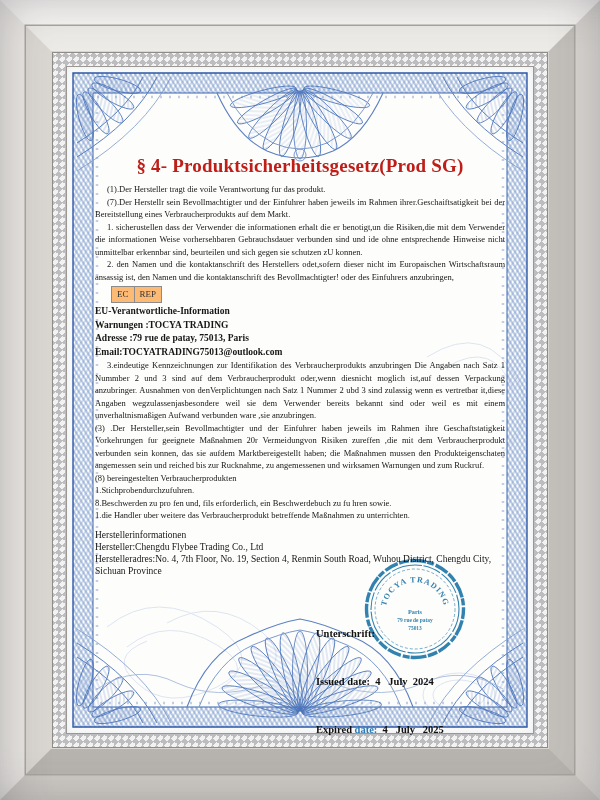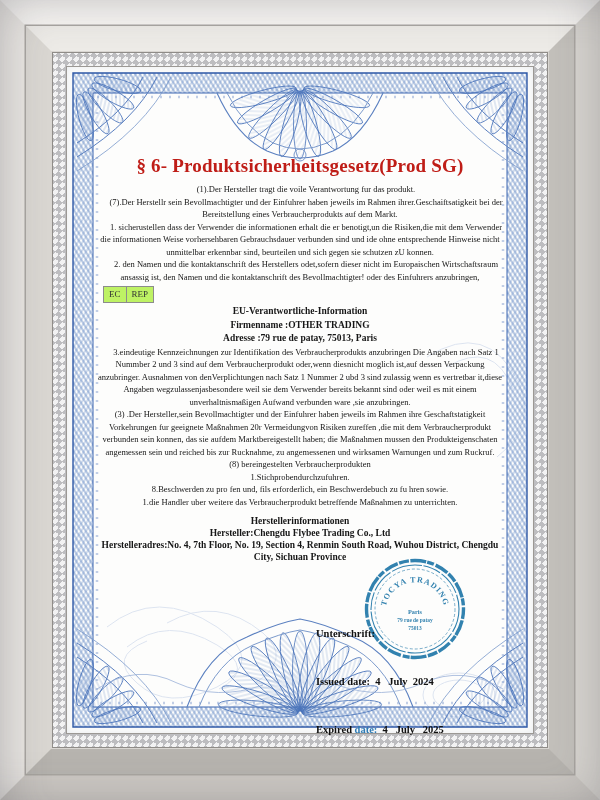--- a/index.html
+++ b/index.html
@@ -19,31 +19,31 @@
     box-shadow:inset 24px 20px 46px -20px rgba(70,70,80,.30), inset -24px -20px 46px -20px rgba(70,70,80,.25);}
 
   
   .paper{position:absolute;inset:67px;background:#fdfdfc;
     box-shadow:0 0 0 1px #9b9894, inset 0 0 8px rgba(110,125,160,.15);}
   .deco{position:absolute;left:0;top:0;width:100%;height:100%;}
 
   .content{position:absolute;inset:0;padding:0 28px;box-sizing:border-box;
     font-family:"Liberation Serif",serif;font-size:8.5px;line-height:12.5px;
     color:#161616;text-align:justify;}
-  .content p{margin:0;text-align:center;}
+  .content p{margin:0;}
   .title{margin:88px 0 6px;text-align:center;font-size:19px;line-height:22px;
     font-weight:bold;letter-spacing:.2px;color:#bf1d17;}
   .ind{text-indent:12px;}
   .mt2{margin-top:2px;} .mt3{margin-top:3px;}
-  .ecrep{display:inline-flex;border:1px solid #8c8c8c;margin:3px 0 2px 8px;
-    font-size:9px;line-height:15px;color:#333;background:#bef264;}
+  .ecrep{display:inline-flex;border:1px solid #8c8c8c;margin:3px 0 2px 16px;
+    font-size:9px;line-height:15px;color:#333;background:#fdba74;}
   .ecrep span{padding:0 5px;}
   .ecrep span:first-child{border-right:1px solid #8c8c8c;}
   .bold{font-weight:bold;font-size:9.5px;line-height:13.5px;text-align:left;}
-  .herst{margin-top:7px;font-weight:bold;font-size:9.5px;line-height:12px;text-align:left;}
+  .herst{margin-top:7px;font-weight:normal;font-size:9.5px;line-height:12px;text-align:left;}
 
   .sig{position:absolute;left:249px;top:527px;font-family:"Liberation Serif",serif;
     font-weight:bold;font-size:10.5px;line-height:16px;color:#101010;white-space:pre;}
   .sig .blue{color:#2d7bb5;margin-top:26px;}
 
   .stamp{position:absolute;left:296px;top:490px;mix-blend-mode:multiply;opacity:.93;}
   .stamp text{font-family:"Liberation Serif",serif;}
 </style>
 </head>
 <body>
@@ -134,34 +134,35 @@
           <ellipse cx="233" cy="604" rx="7.5" ry="40" transform="rotate(84 233 646)"></ellipse>
         </g>
         <path d="M120 640 Q 140 586 180 570 Q 210 556 233 552 Q 256 556 286 570 Q 326 586 346 640" fill="none" stroke="#5b80c0" stroke-width="1.1"></path>
         <path d="M132 640 Q 150 594 186 578 Q 214 566 233 563 Q 252 566 280 578 Q 316 594 334 640" fill="none" stroke="#7b9acc" stroke-width="1"></path>
         <path d="M30 622 Q 70 596 110 616 Q 150 634 196 618" fill="none" stroke="#9bb2d8" stroke-width="1" opacity=".8"></path>
         <path d="M270 618 Q 316 634 356 616 Q 396 598 436 622" fill="none" stroke="#9bb2d8" stroke-width="1" opacity=".8"></path>
       </g>
     </svg>
 
     <div class="content">
-      <h1 class="title">§ 6- Produktsicherheitsgesetz(Prod SG)</h1>
+      <h1 class="title">§ 4- Produktsicherheitsgesetz(Prod SG)</h1>
       <p class="ind">(1).Der Hersteller tragt die voile Verantwortung fur das produkt.</p>
       <p class="ind">(7).Der Herstellr sein Bevollmachtigter und der Einfuhrer haben jeweils im Rahmen ihrer.Geschaiftsatigkeit bei der Bereitstellung eines Verbraucherprodukts auf dem Markt.</p>
       <p class="ind mt3">1.  sicherustellen dass der Verwender die informationen erhalt die er benotigt,un die Risiken,die mit dem Verwender die informationen Weise vorhersehbaren Gebrauchsdauer verbunden sind und ide ohne entsprechende Hinweise nicht unmittelbar erkennbar sind, beurteilen und sich gegen sie schutzen zU konnen.</p>
       <p class="ind">2.  den Namen und die kontaktanschrift des Herstellers odet,sofern dieser nicht im Europaischen Wirtschaftsraum ansassig ist, den Namen und die kontaktanschrift des Bevollmachtigter! oder des Einfuhrers anzubringen,</p>
       <div>
         <span class="ecrep">
           <span>EC</span>
             <span>REP</span>
         </span>
       </div>
       <p class="bold">EU-Verantwortliche-Information</p>
-      <p class="bold">Firmenname :OTHER TRADING</p>
+      <p class="bold">Warnungen :TOCYA TRADING</p>
       <p class="bold">Adresse :79 rue de patay, 75013, Paris</p>
+      <p class="bold">Email:TOCYATRADING75013@outlook.com</p>
       <p class="ind mt2">3.eindeutige Kennzeichnungen zur Identifikation des Verbraucherprodukts anzubringen Die Angaben nach Satz 1 Nummber 2 und 3 sind auf dem Verbraucherprodukt oder,wenn diesnicht moglich ist,auf dessen Verpackung anzubringer. Ausnahmen von denVerplichtungen nach Satz 1 Nummer 2 ubd 3 sind zulassig wenn es vertretbar it,diese Angaben wegzulassenjasbesondere weil sie dem Verwender bereits bekannt sind oder weil es mit einem unverhaltnismaßigen Aufwand verbunden ware ,sie anzubringen.</p>
       <p>(3)  .Der Hersteller,sein Bevollmachtigter und der Einfuhrer haben jeweils im Rahmen ihre Geschaftstatigkeit Vorkehrungen fur geeignete Maßnahmen 20r Vermeidungvon Risiken zureffen ,die mit dem Verbraucherprodukt verbunden sein konnen, das sie aufdem Marktbereigestellt haben; die Maßnahmen mussen den Produkteigenschaten angemessen sein und reiched bis zur Rucknahme, zu angemessenen und wirksamen Warnungen und zum Ruckruf.</p>
       <p class="mt2">(8)   bereingestelten Verbraucherprodukten</p>
       <p>1.Stichprobendurchzufuhren.</p>
       <p>8.Beschwerden zu pro fen und, fils erforderlich, ein Beschwerdebuch zu fu hren sowie.</p>
       <p>1.die Handler uber weitere das Verbraucherprodukt betreffende Maßnahmen zu unterrichten.</p>
 
       <div class="herst">
         <p>Herstellerinformationen</p>
         <p>Hersteller:Chengdu Flybee Trading Co., Ltd</p>

